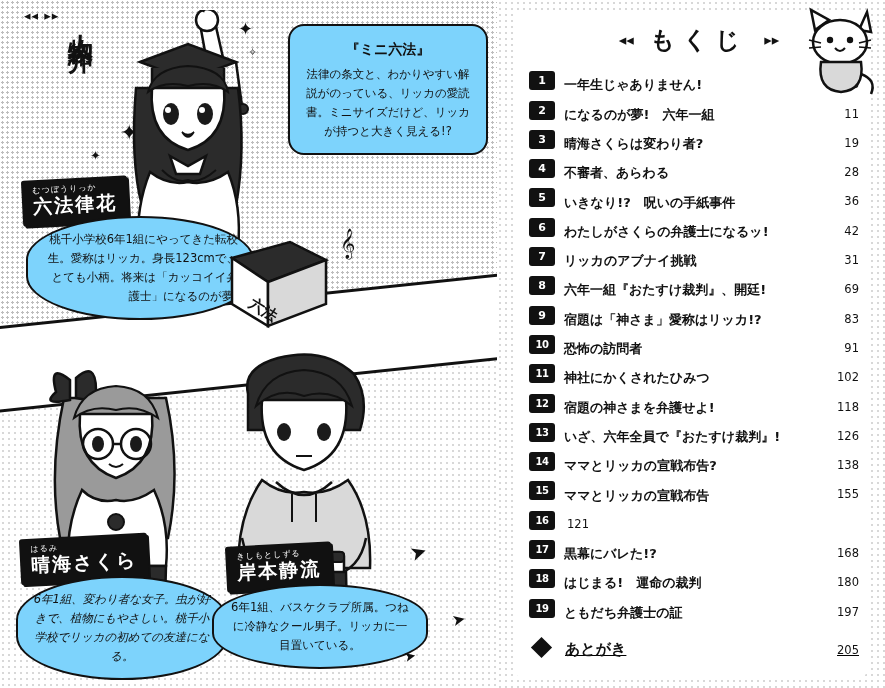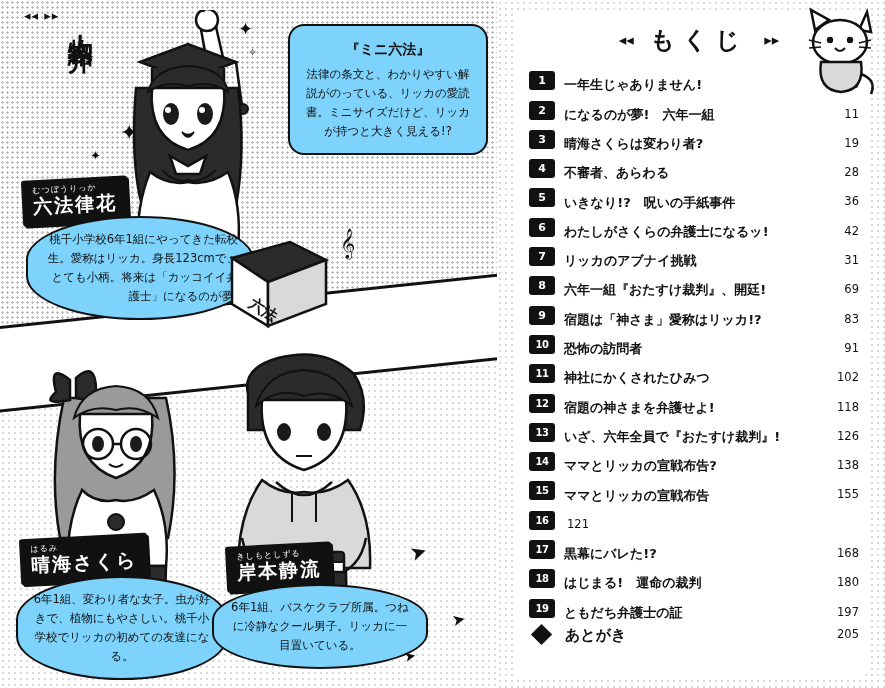--- a/index.html
+++ b/index.html
@@ -116,21 +116,21 @@
   }
   .toc-num.wide{font-size:10px;letter-spacing:-0.5px;}
   .toc-title{
     flex:1;padding-left:9px;font-size:13px;font-weight:bold;color:#111;
     line-height:1.15;white-space:nowrap;
   }
   .toc-page{
     width:34px;text-align:right;font-size:11.5px;color:#111;margin-bottom:2px;
   }
   .toc-after{
-    display:flex;align-items:flex-start;height:32px;margin-top:6px;
+    display:flex;align-items:flex-end;height:32px;margin-top:6px;text-decoration:underline;
   }
   .toc-diamond{
     width:15px;height:15px;background:#111;transform:rotate(45deg);
     margin-left:5px;margin-bottom:4px;flex:0 0 15px;
   }
   .toc-after .toc-title{padding-left:16px;font-size:15px;}
   
   .cat{
     position:absolute;right:6px;top:4px;width:78px;height:92px;
   }
@@ -242,21 +242,21 @@
         <circle cx="90" cy="170" r="8" fill="#2b2b2b" stroke="#111" stroke-width="2"></circle>
         <path d="M42 214 L46 286 L138 286 L140 214 Z" fill="#2b2b2b" stroke="#111" stroke-width="2.5"></path>
       </svg>
     </div>
 
     <div class="nameplate" style="left:20px;top:536px;">
       <span class="rb">はるみ</span>
       <span>晴海さくら</span>
     </div>
 
-    <div class="bubble" style="left:16px;top:576px;width:180px;">
+    <div class="bubble" style="left:16px;top:576px;width:180px;font-style:italic;">
       <span>6年1組、変わり者な女子。虫が好きで、植物にもやさしい。桃千小学校でリッカの初めての友達になる。</span>
     </div>
 
     <div class="char" style="left:204px;top:338px;width:200px;height:330px;">
       <svg width="200" height="330" viewBox="0 0 200 330">
 
         <path d="M44 56 Q38 30 74 20 Q120 8 150 36 Q166 60 156 92 L44 92 Z" fill="#2b2b2b" stroke="#111" stroke-width="2.5"></path>
 
         <path d="M58 62 Q54 118 100 132 Q146 118 142 62 Z" fill="#fff" stroke="#111" stroke-width="2.5"></path>
 

